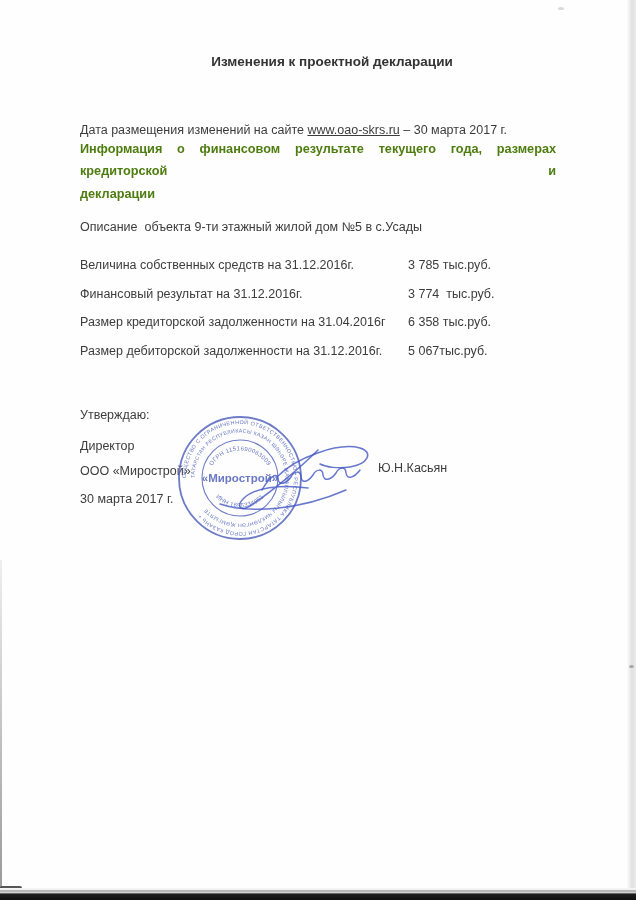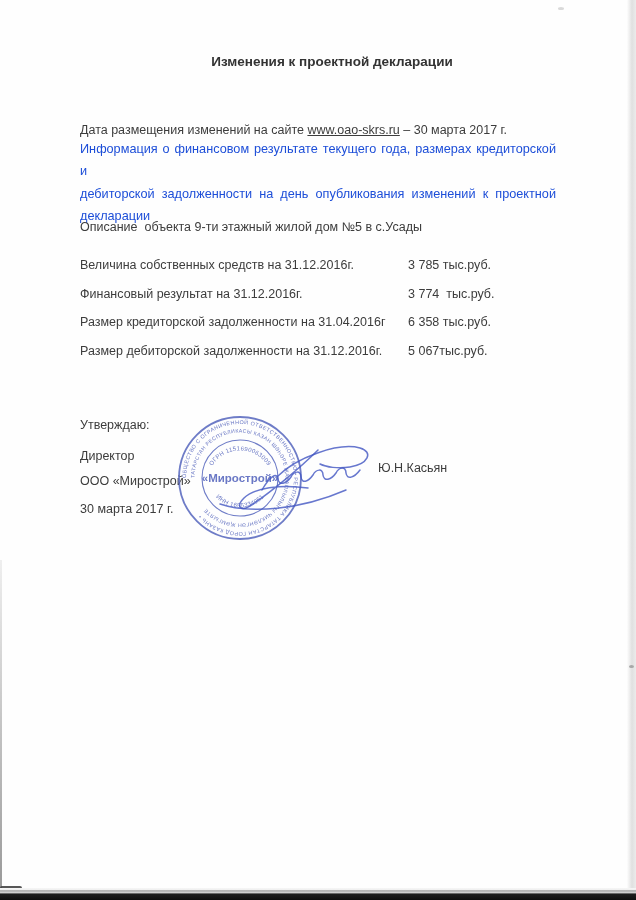--- a/index.html
+++ b/index.html
@@ -11,28 +11,28 @@
   }
   .title {
     position:absolute; top:54px; left:0; width:100%;
     box-sizing:border-box; padding-left:28px;
     text-align:center; font-size:13.5px; font-weight:bold; color:#333;
   }
   .date-line { position:absolute; top:110px; left:80px; font-size:12.5px; }
   .url { text-decoration:underline; }
   .info-para {
     position:absolute; top:138px; left:80px; width:476px;
-    font-size:12.7px; font-weight:normal; color:#1d4ed8; line-height:22.3px;
+    font-size:12.7px; font-weight:bold; color:#4d7c0f; line-height:22.3px;
   }
   .info-line.justify { text-align:justify; text-align-last:justify; }
   .object-line { position:absolute; top:207px; left:80px; font-size:12.5px; white-space:pre-wrap; }
   .fin-rows { position:absolute; top:234px; left:80px; width:490px;margin-top:24px; }
   .fin-row { position:relative; height:28.6px; font-size:12.5px; }
   .fin-value { position:absolute; left:328px; top:0; white-space:pre; }
-  .approval-line { position:absolute; left:80px; font-size:12.5px;margin-top:10px; }
+  .approval-line { position:absolute; left:80px; font-size:12.5px; }
   .ap-1 { top:408px; }
   .ap-2 { top:439px; }
   .ap-3 { top:464px; }
   .ap-4 { top:492px; }
   .signer { position:absolute; left:378px; top:461px; font-size:12.5px; }
   .stamp-svg { position:absolute; left:150px; top:398px; width:340px; height:160px; pointer-events:none; }
   .stamp-svg text { font-family:"Liberation Sans","DejaVu Sans",sans-serif; }
   
   .edge-right {
     position:absolute; top:0; right:0; width:9px; height:100%;
@@ -56,21 +56,20 @@
 <div class="page">
 
   <div class="speck-top"></div>
 
   <div class="title">Изменения к проектной декларации</div>
 
   <p class="date-line"><span>Дата размещения изменений на сайте </span><span class="url">www.oao-skrs.ru</span><span> – 30 марта 2017 г.</span></p>
 
   <div class="info-para">
     <div class="info-line justify">Информация о финансовом результате текущего года, размерах кредиторской и</div>
-    <div class="info-line justify">дебиторской задолженности на день опубликования изменений к проектной</div>
     <div class="info-line">декларации</div>
   </div>
 
   <p class="object-line">Описание  объекта 9-ти этажный жилой дом №5 в с.Усады</p>
 
   <div class="fin-rows">
     <div class="fin-row">
       <span class="fin-label">Величина собственных средств на 31.12.2016г.</span>
       <span class="fin-value">3 785 тыс.руб.</span>
     </div>

